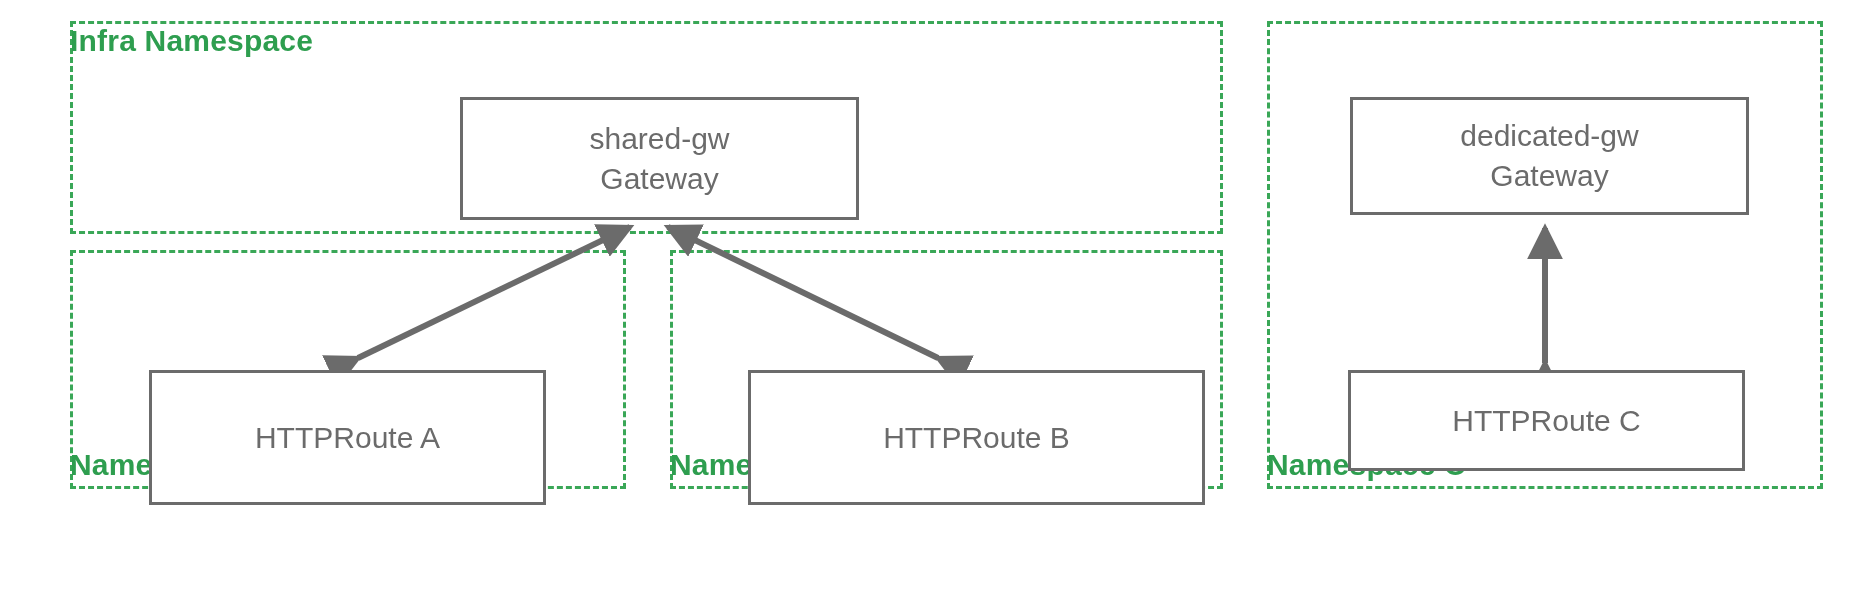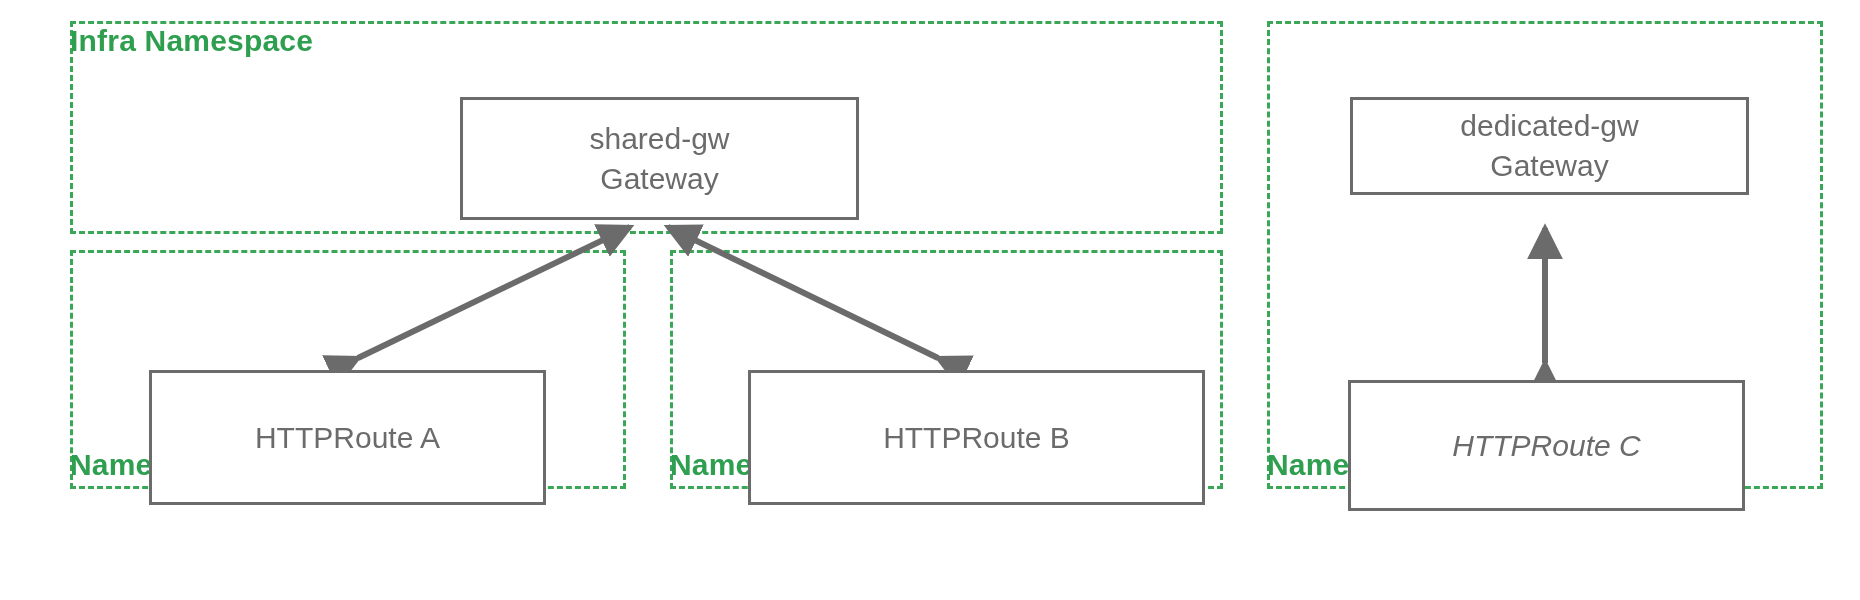--- a/index.html
+++ b/index.html
@@ -88,30 +88,30 @@
 
     <line x1="1545" y1="363" x2="1545" y2="228" stroke="#6b6b6b" stroke-width="6" marker-start="url(#arrowhead)" marker-end="url(#arrowhead)"></line>
   </svg>
 
 
   <div class="node-box" style="left:448px; top:97px; width:399px; height:123px;margin-left:12px;">
     <span>shared-gw
 Gateway</span>
   </div>
 
-  <div class="node-box" style="left:1350px; top:97px; width:399px; height:98px;">
+  <div class="node-box" style="left:1350px; top:97px; width:399px; height:118px;">
     <span>dedicated-gw
 Gateway</span>
   </div>
 
   <div class="node-box" style="left:149px; top:370px; width:397px; height:135px;text-align:right;">
     <span>HTTPRoute A</span>
   </div>
 
   <div class="node-box" style="left:748px; top:370px; width:457px; height:135px;">
     <span>HTTPRoute B</span>
   </div>
 
-  <div class="node-box" style="left:1348px; top:380px; width:397px; height:131px;font-style:italic;">
+  <div class="node-box" style="left:1348px; top:370px; width:397px; height:101px;">
     <span>HTTPRoute C</span>
   </div>
 
 </div>
 
 </body></html>

